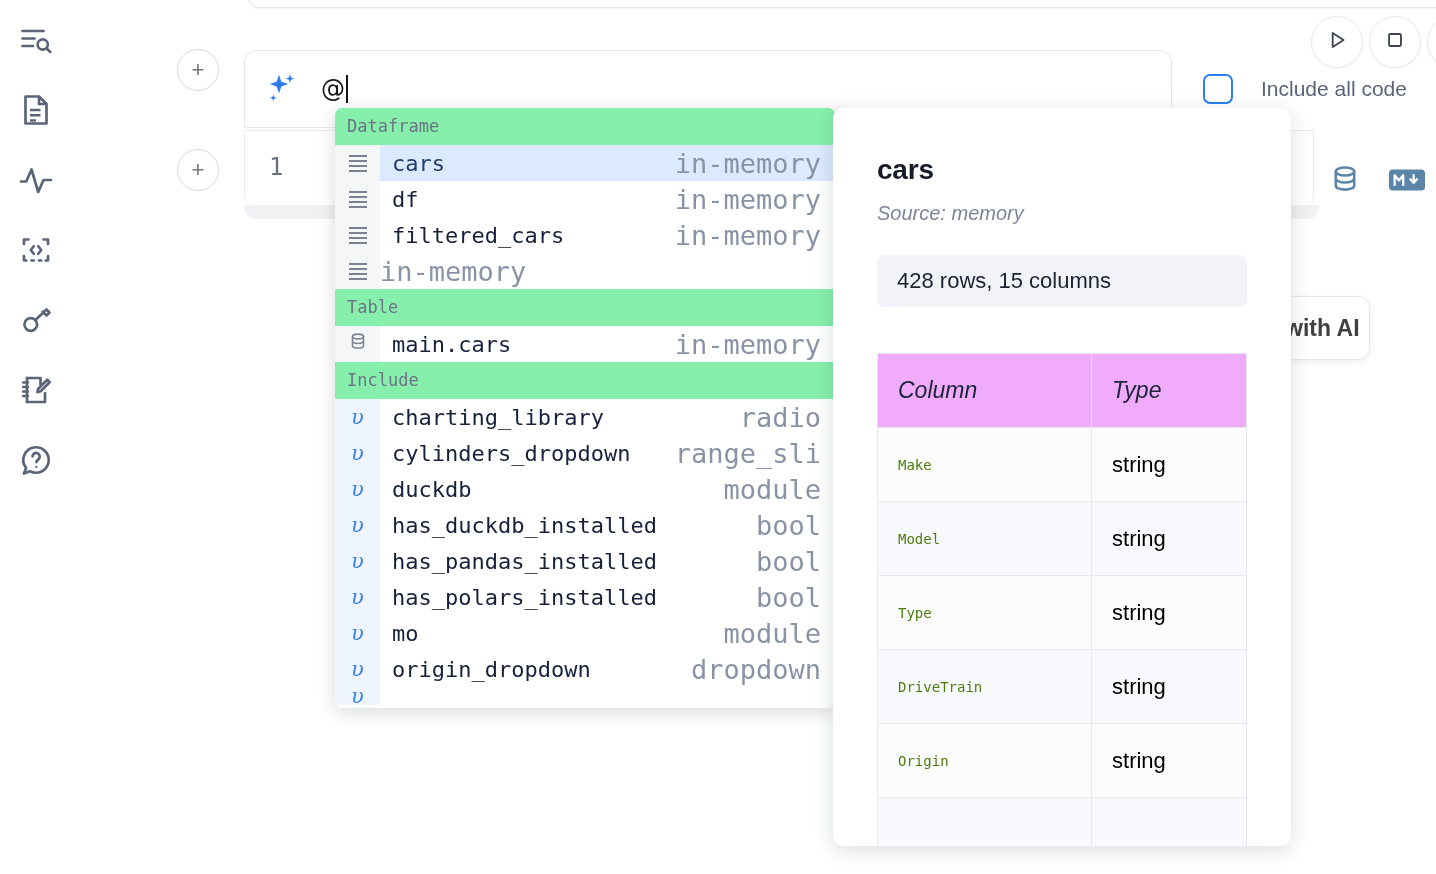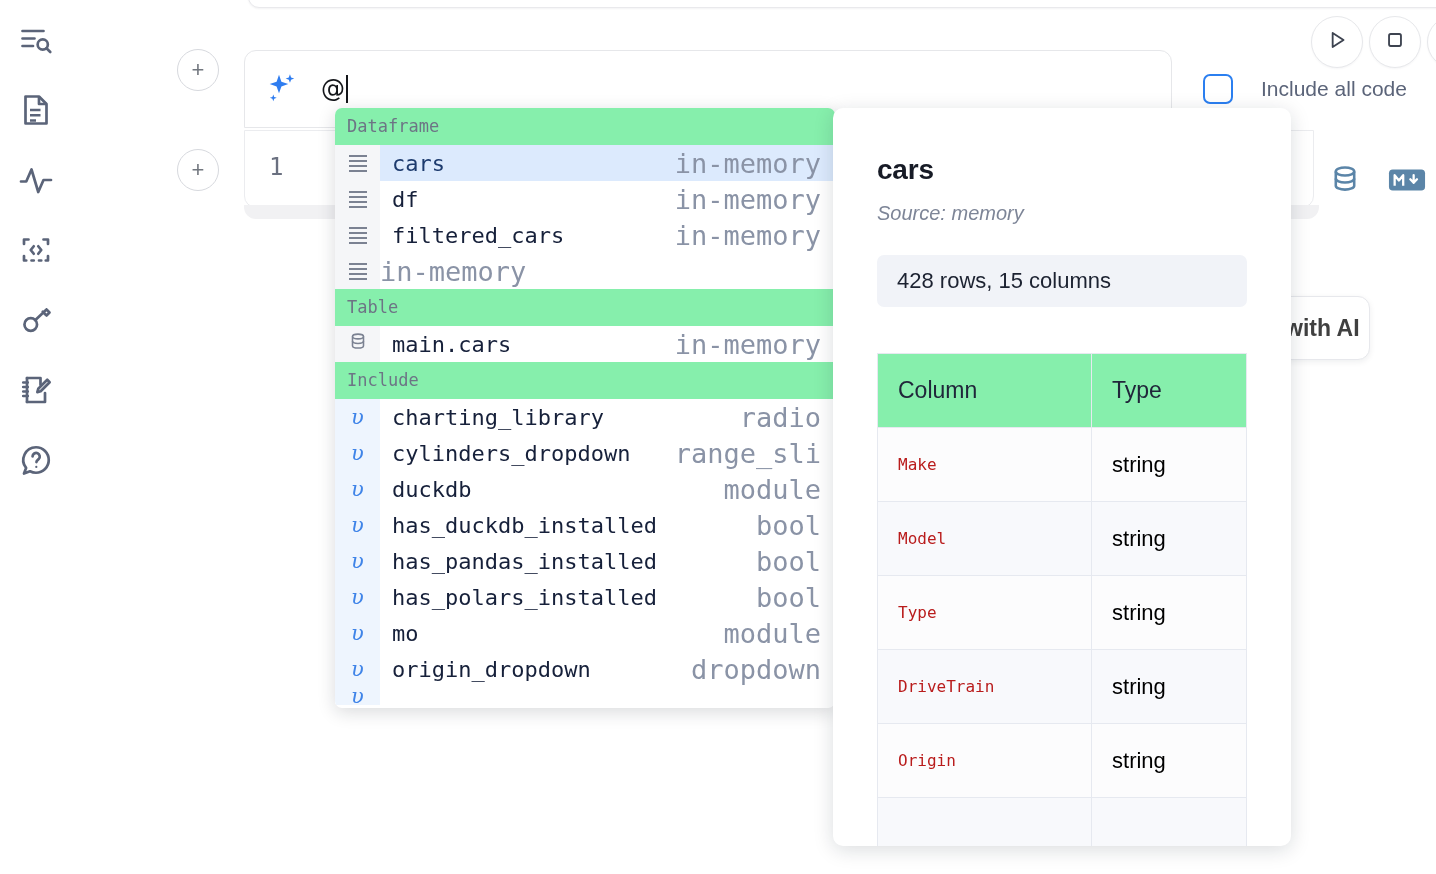--- a/index.html
+++ b/index.html
@@ -211,27 +211,27 @@
     table-layout: fixed;
   }
   .dtable th, .dtable td {
     border: 1px solid #e6e9f0;
     text-align: left;
     padding: 0 0 0 20px;
     height: 74px;
     vertical-align: middle;
   }
   .dtable th {
-    background: #86efac;
+    background: #f0abfc;
     font-weight: 400;
-    font-size: 23px; color: #20263a;
+    font-size: 23px; color: #20263a; font-style: italic;
   }
   .dtable td.col-name {
     font-family: "DejaVu Sans Mono", monospace;
-    font-size: 16px; color: #b91c1c;
+    font-size: 14px; color: #4d7c0f;
     background: #fcfcfd;
   }
   .dtable td.col-type {
     font-size: 22px; color: #000000;
     background: #fcfcfd;
   }
   .dtable tr:nth-child(even) td { background: #f8f9fc; }
   .dtable col.c1 { width: 58%; }
   .dtable col.c2 { width: 42%; }
 </style>

